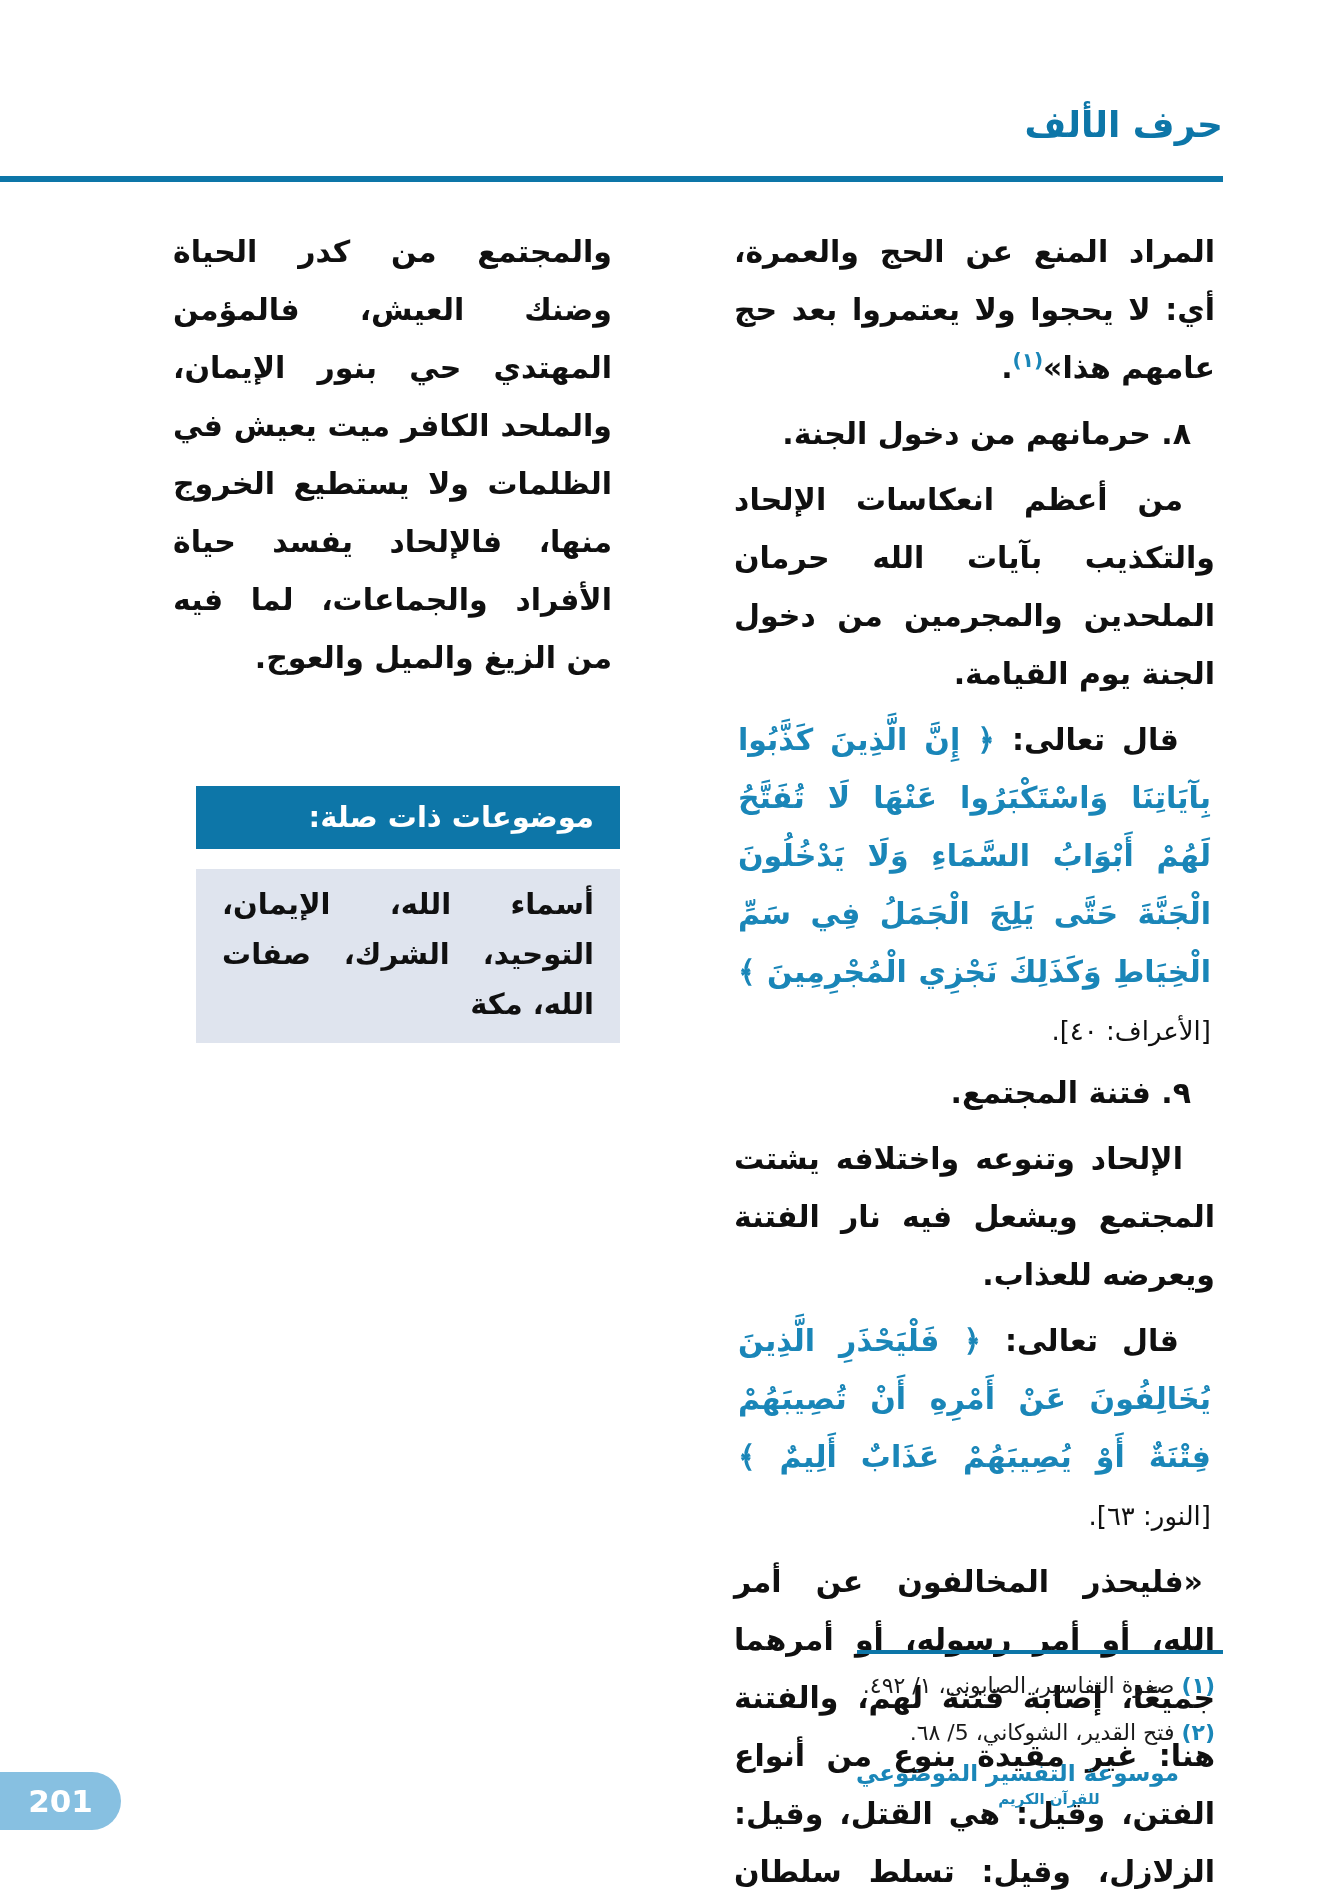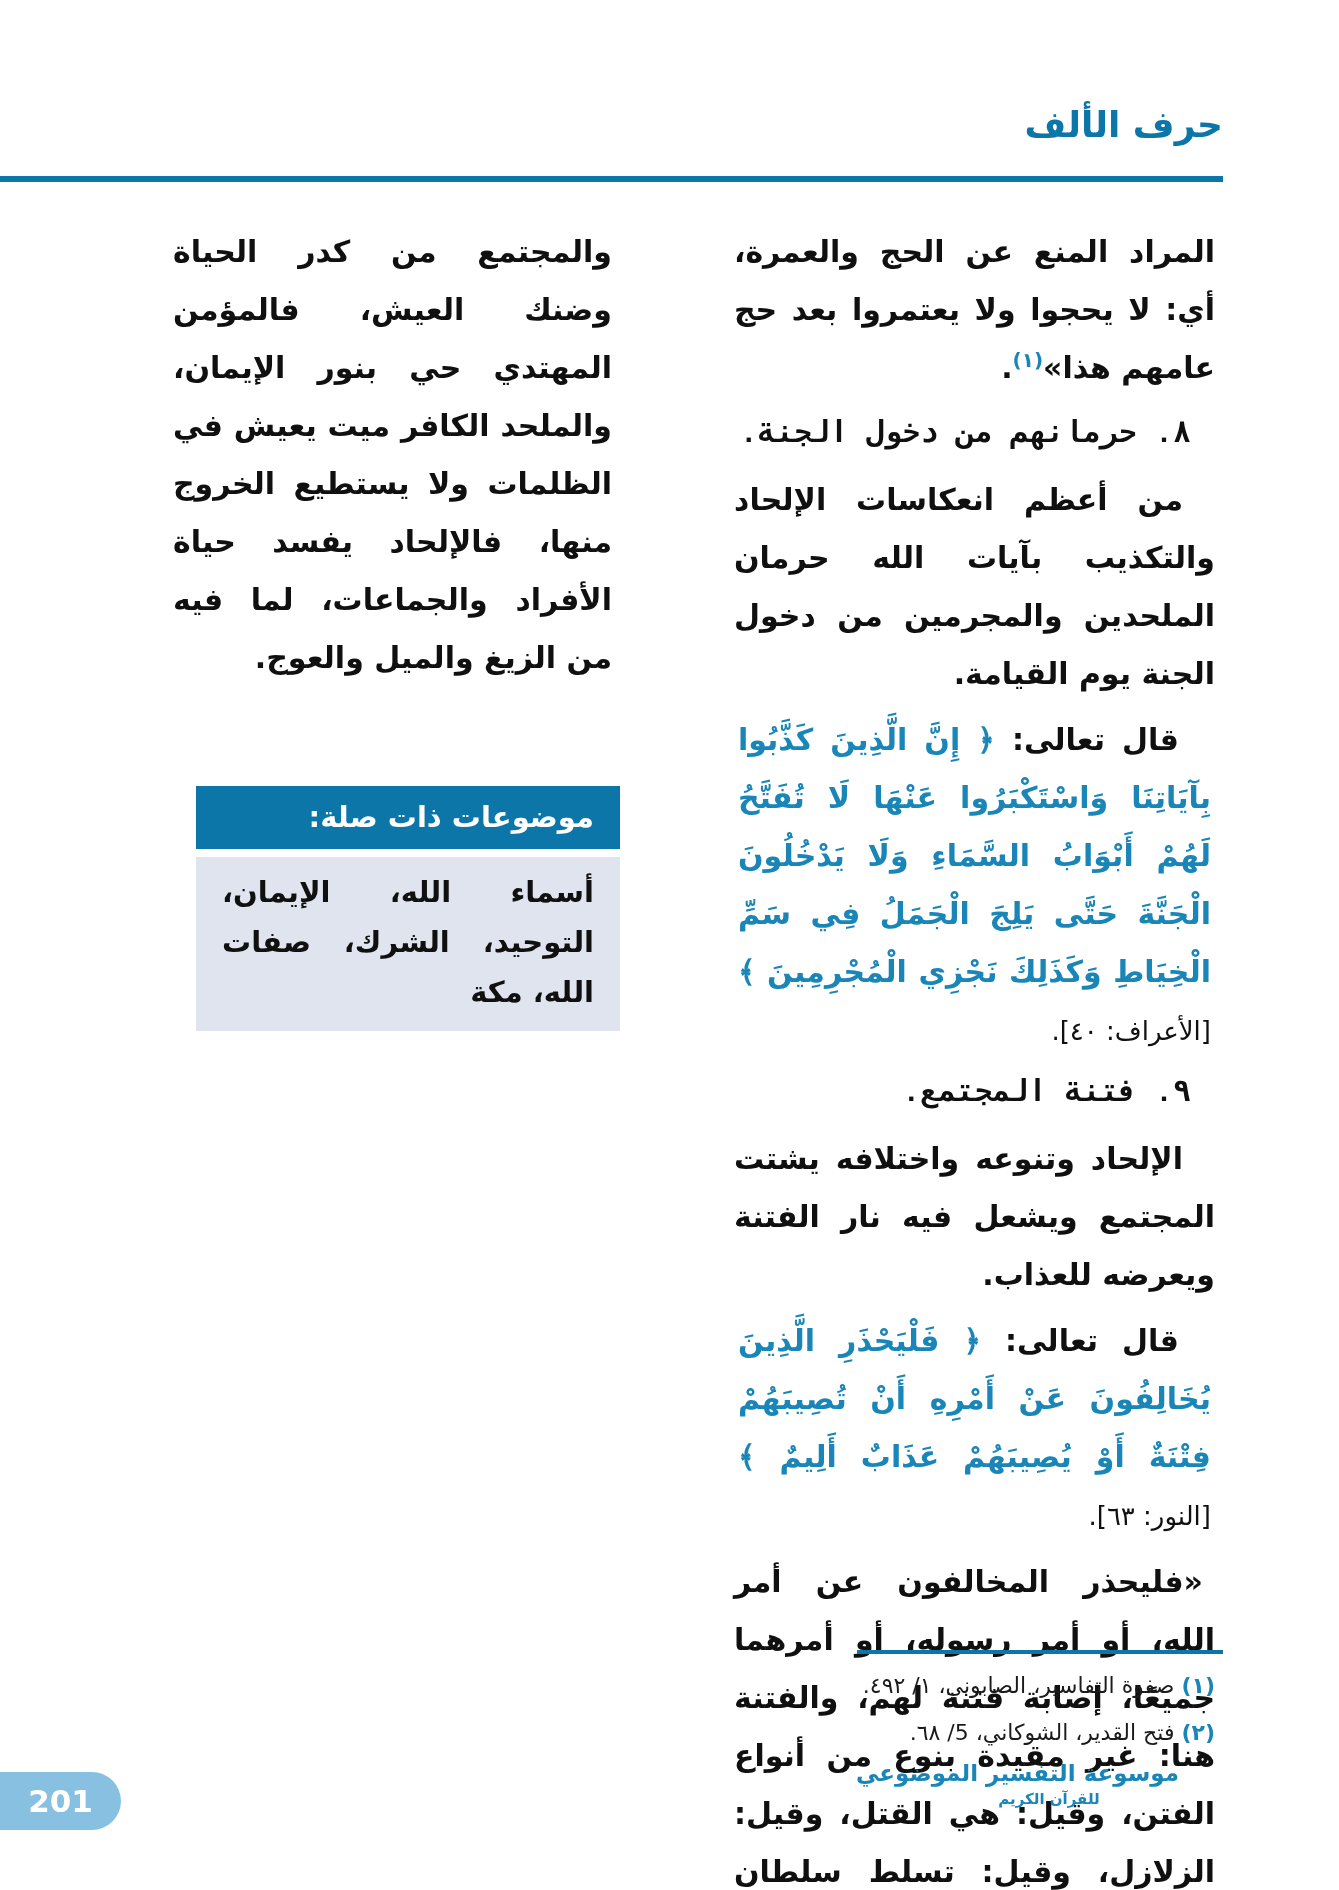--- a/index.html
+++ b/index.html
@@ -34,42 +34,41 @@
     font-size:30px;line-height:58px;font-weight:bold;
     text-align:justify;
   }
   .indent{text-indent:32px;}
   .small-indent{text-indent:12px;}
   .sec-heading{
     margin:4px 0 0;
     font-size:30px;line-height:58px;font-weight:bold;
     text-indent:32px;
     text-align:right;
-    font-family:Liberation Mono, monospace;
   }
   .verse-para{margin:4px 12px;}
   .verse{color:var(--verse-teal);}
   .vref{font-weight:normal;font-size:26px;}
   .fn-sup{
     color:var(--verse-teal);
     font-size:20px;font-weight:bold;
     vertical-align:super;line-height:0;
   }
   
   .related-box{margin-top:99px;width:424px;}
   .related-box-header{
     background:var(--teal);
     color:#ffffff;
     height:63px;line-height:63px;
     font-size:29px;font-weight:bold;
     padding:0 26px 12px 0;
     box-sizing:border-box;
   }
   .related-box-body{
-    margin-top:8px;
+    margin-top:20px;
     background:var(--box-body-bg);
     padding:10px 26px 14px;
     font-size:29px;font-weight:bold;line-height:50px;
     text-align:justify;
     box-sizing:border-box;
   }
   
   .footnote-rule{
     position:absolute;top:1650px;right:116px;
     width:366px;height:4px;

